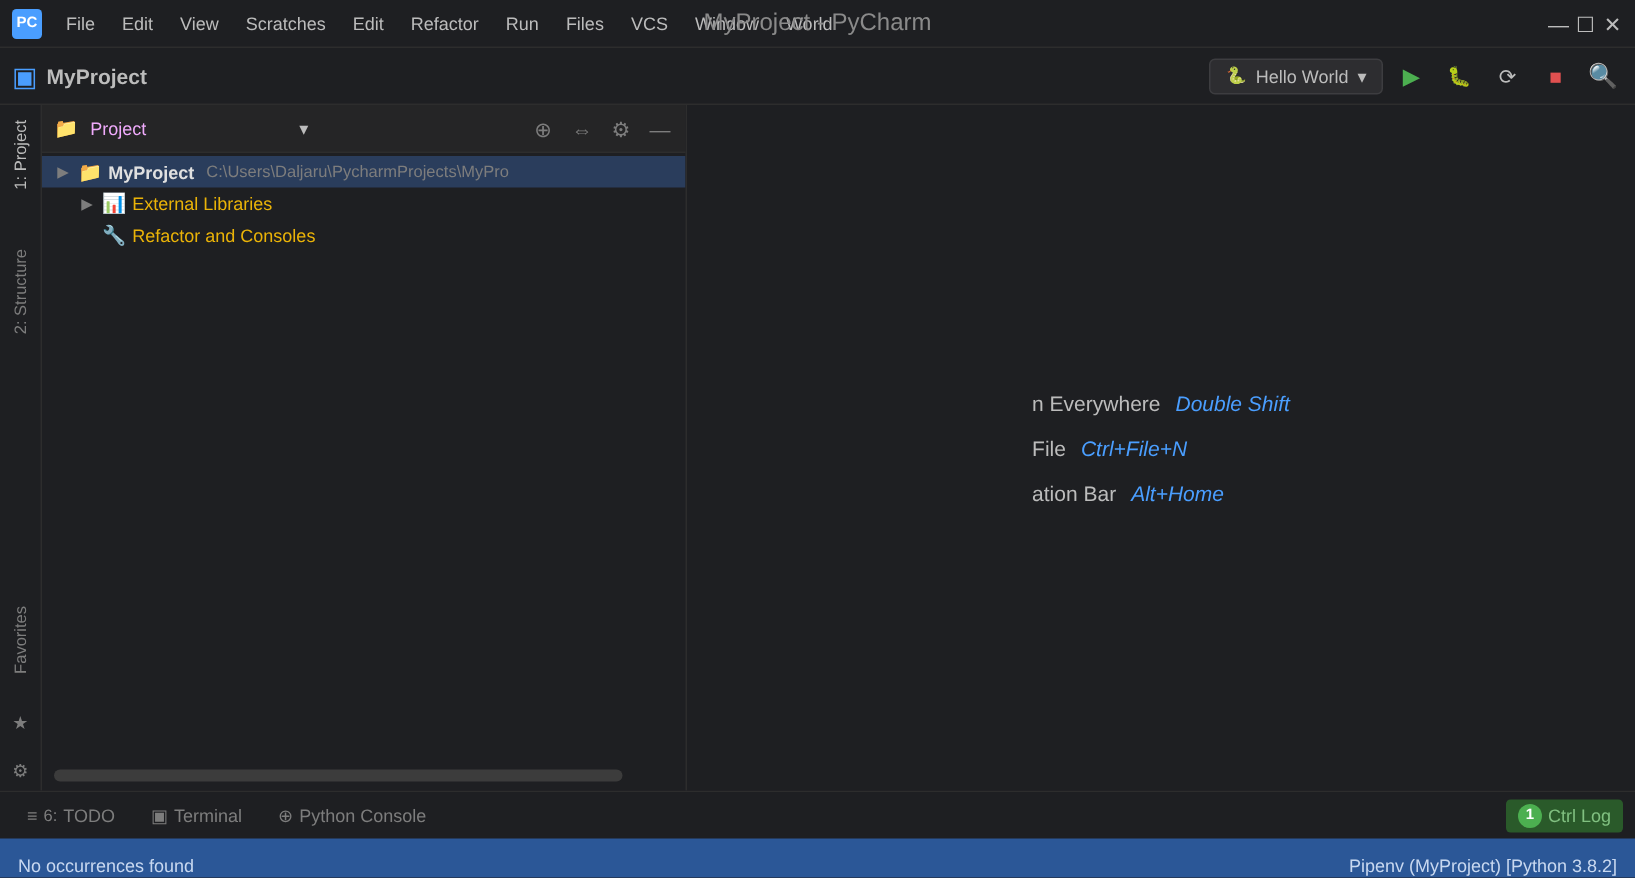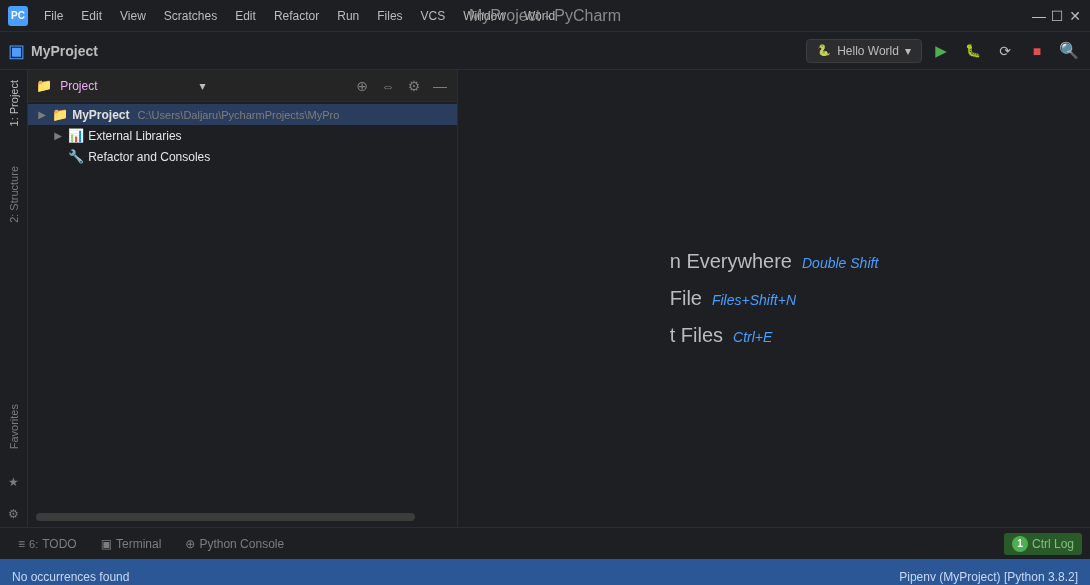--- a/index.html
+++ b/index.html
@@ -214,21 +214,21 @@
     .tree-icon-folder {
       color: #6b9bd1;
       font-size: 13px;
     }
     .tree-icon-lib {
       color: #e8a838;
       font-size: 13px;
     }
     .tree-item-label {
       font-size: 12px;
-      color: #e5e5e5;
+      color: #eab308;
     }
     .tree-item-label.bold { font-weight: bold; color: #e0e0e0; }
     .tree-item-path {
       font-size: 11px;
       color: #7d7d7d;
       margin-left: 4px;
     }
 
     
     #editor-area {
@@ -245,21 +245,21 @@
       padding: 20px;
     }
     .welcome-line {
       margin: 14px 0;
       display: flex;
       gap: 10px;
       align-items: baseline;
     }
     .welcome-line-text {
       color: #bcbcbc;
-      font-size: 20px;
+      font-size: 14px;
     }
     .welcome-line-shortcut {
       color: #4a9eff;
       font-size: 14px;
       font-style: italic;
     }
 
     
     #bottom-bar {
       height: 32px;
@@ -447,25 +447,25 @@
   </div>
 
   <div id="editor-area">
     <div id="welcome-content">
       <div class="welcome-line">
         <span class="welcome-line-text">n Everywhere</span>
         <span class="welcome-line-shortcut">Double Shift</span>
       </div>
       <div class="welcome-line">
         <span class="welcome-line-text">File</span>
-        <span class="welcome-line-shortcut">Files+Shift+N</span>
+        <span class="welcome-line-shortcut">Ctrl+File+N</span>
       </div>
       <div class="welcome-line">
-        <span class="welcome-line-text">t Files</span>
-        <span class="welcome-line-shortcut">Ctrl+E</span>
+        <span class="welcome-line-text">ation Bar</span>
+        <span class="welcome-line-shortcut">Alt+Home</span>
       </div>
     </div>
   </div>
 
 </div>
 
 <div id="bottom-bar">
   <div class="bottom-tab">
     <span>≡</span>
     <span class="bottom-tab-num">6:</span>

